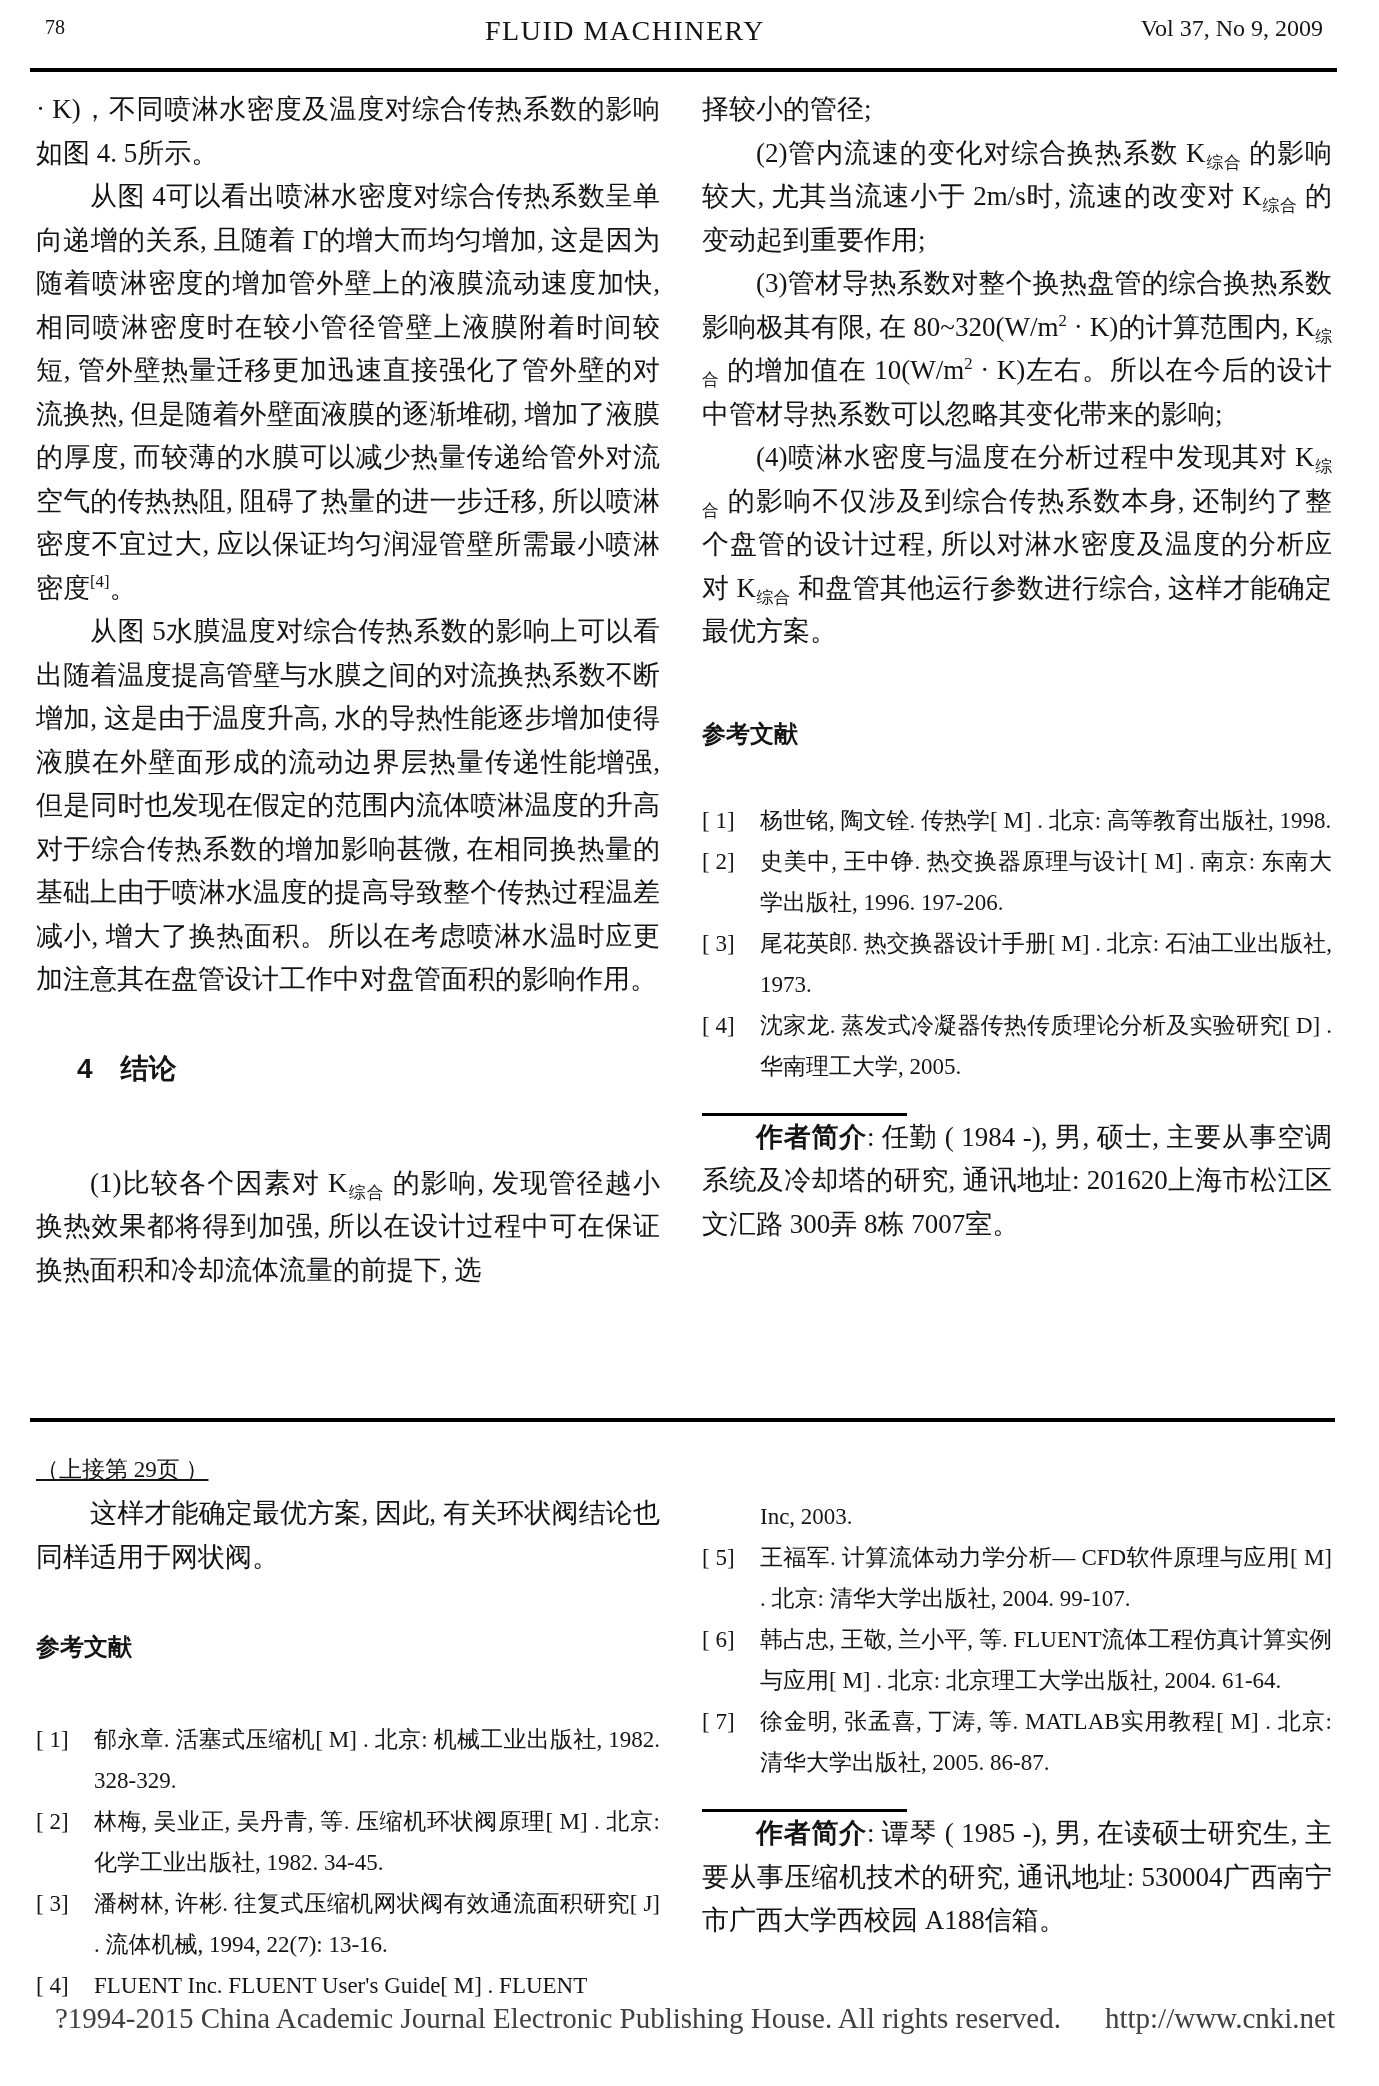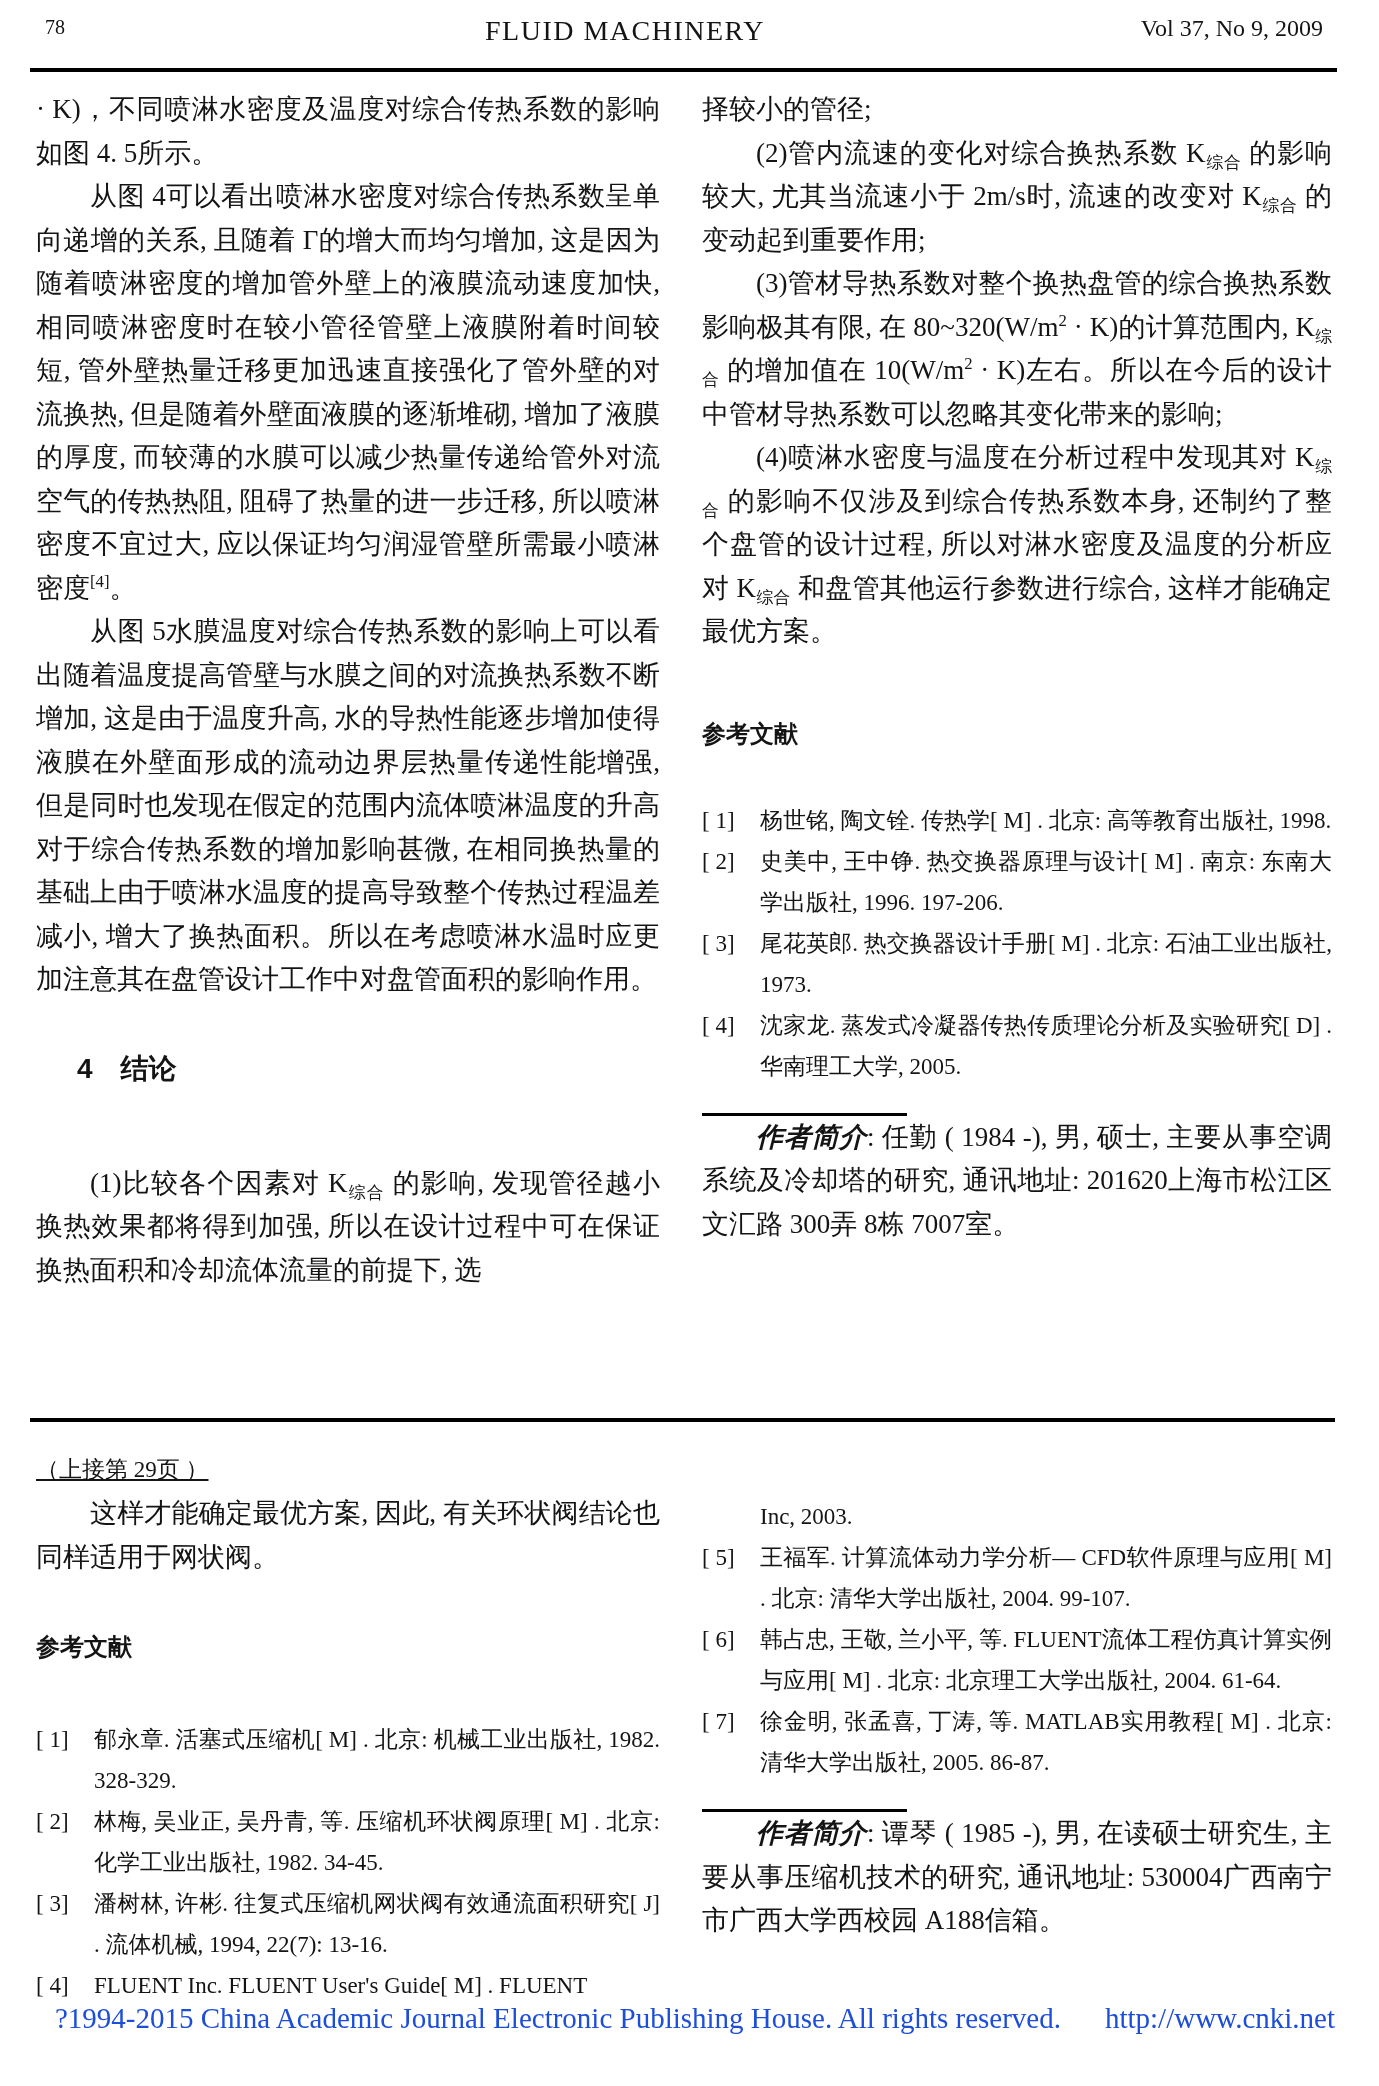--- a/index.html
+++ b/index.html
@@ -36,32 +36,32 @@
   }
   .col-bl .refs-heading { margin:52px 0 56px 0; }
 
   .ref-item { display:flex; font-size:23px; line-height:41px; }
   .ref-num  { width:58px; flex:none; }
   .ref-text { flex:1; text-align:justify; }
   .ref-cont { margin:48px 0 0 58px; font-size:23px; line-height:41px; }
 
   .rule-short { width:205px; height:3px; background:#000; margin-top:26px; }
   .bio { font-size:22.5px; line-height:40px; text-align:justify; text-indent:2em; margin-top:38px; }
-  .seg-b { font-weight:bold;font-style:italic; }
+  .seg-b { font-weight:bold; }
 
   sub.seg-sub { font-size:0.62em; line-height:1; }
   sup.seg-sup { font-size:0.62em; line-height:1; }
 
   .mid-rule { position:absolute; left:30px; top:1418px; width:1305px; height:4px; background:#000; }
   .cont-note { font-size:23px; line-height:44px;text-decoration:underline; }
 
   .footer {
     position:absolute; left:55px; top:2002px; width:1280px;
     display:flex; justify-content:space-between;
-    font-size:29px; color:#1d4ed8;
+    font-size:29px; color:#404040;
   }
 </style>
 </head>
 <body>
 
 <div class="page">
 
   <div class="hdr-num">78</div>
   <div class="hdr-title">FLUID MACHINERY</div>
   <div class="hdr-issue">Vol 37, No 9, 2009</div>

